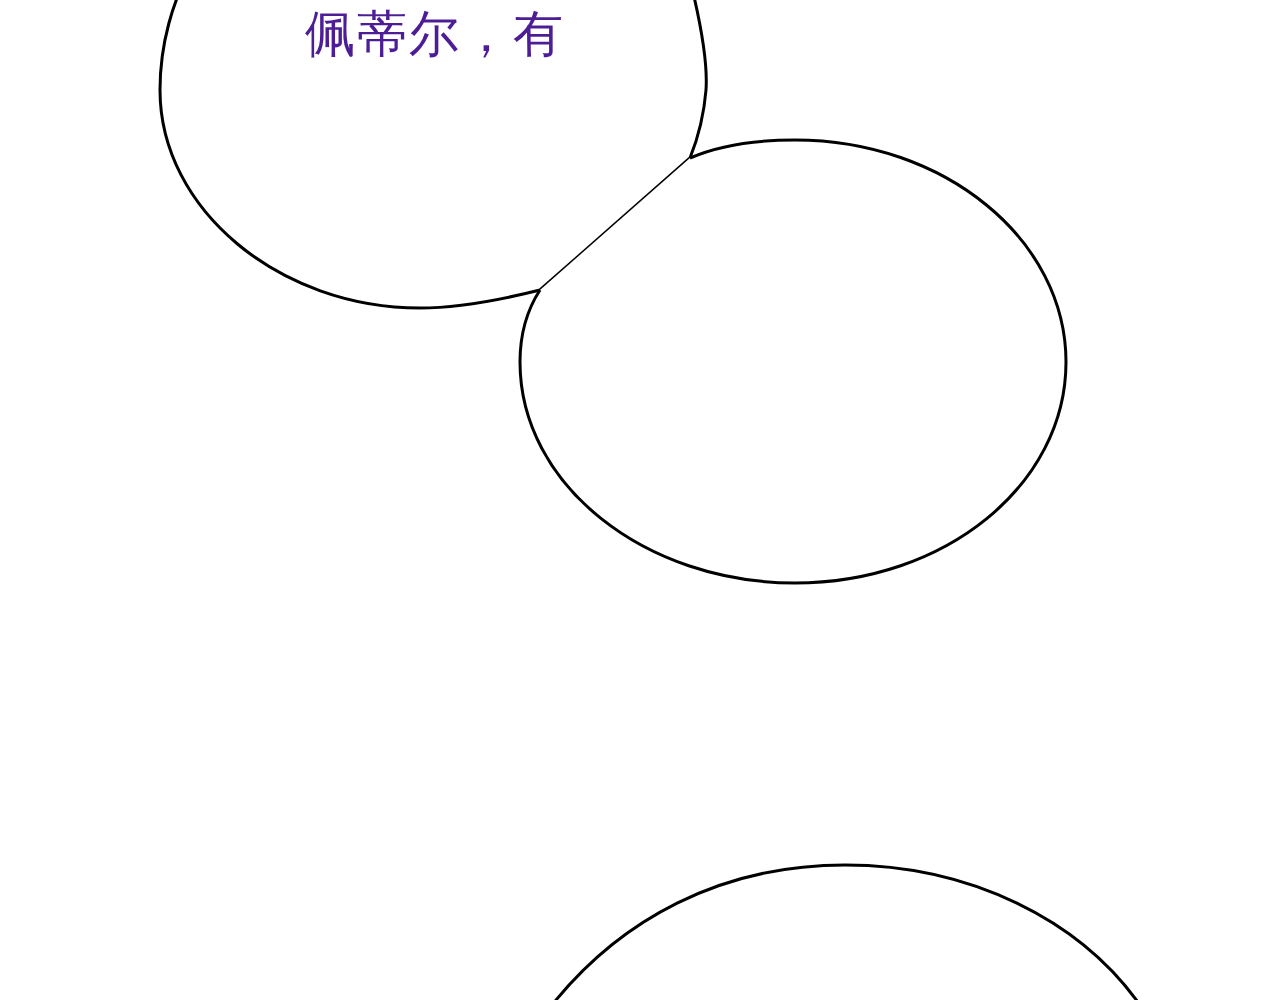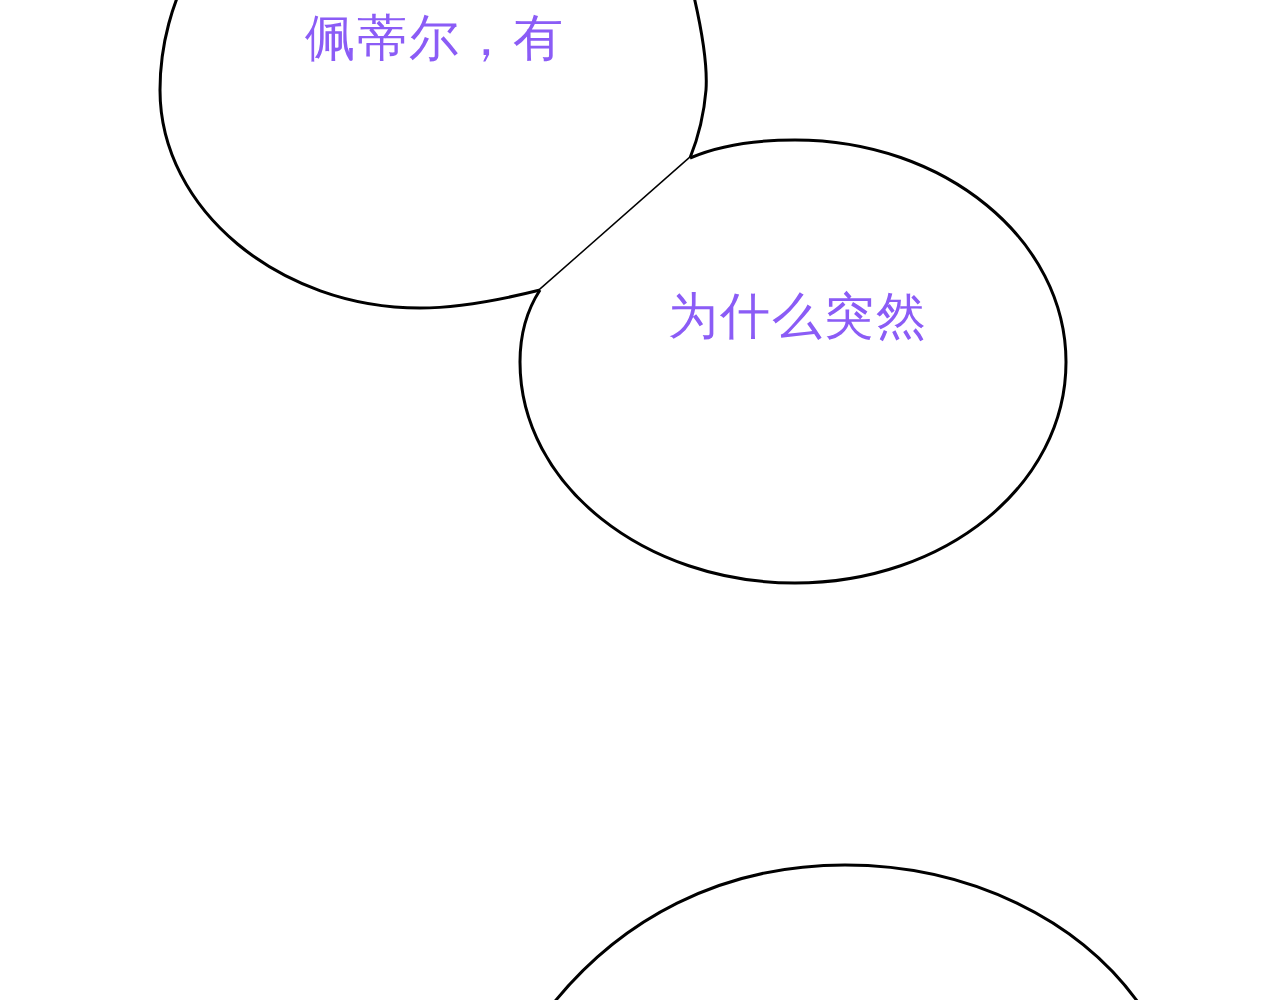--- a/index.html
+++ b/index.html
@@ -1,24 +1,24 @@
 <!DOCTYPE html>
 <html><head>
 <meta charset="utf-8">
 <style>
   html, body { margin:0; padding:0; background:#ffffff; }
   body { width:1280px; height:1000px; position:relative; overflow:hidden; }
   .panel { position:absolute; left:0; top:0; width:1280px; height:1000px; background:#ffffff; }
   svg.bubbles { position:absolute; left:0; top:0; }
   .bubble-text {
     position:absolute;
-    font-family: Liberation Sans, sans-serif;
+    font-family: Liberation Mono, monospace;
     font-size:50px;
     line-height:68px;
-    color:#8b5cf6;
+    color:#4c1d95;
     letter-spacing:2px;
     white-space:pre;
   }
   #text1 { left:305px; top:4px; }
   #text2 { left:668px; top:282px; }
 </style>
 </head>
 <body>
 
 <div class="panel">
@@ -40,14 +40,14 @@
          C 645 583, 520 485, 520 362
          C 520 335, 527 310, 540 290" fill="#ffffff" stroke="#000000" stroke-width="3" stroke-linejoin="miter"></path>
 
     <path d="M 552 1005
          C 620 920, 720 865, 845 865
          C 970 865, 1080 920, 1140 1005" fill="#ffffff" stroke="#000000" stroke-width="3"></path>
   </svg>
 
   <div id="text1" class="bubble-text"><div>佩蒂尔，有</div></div>
 
-  <div id="text2" class="bubble-text"><div>为什么突然</div></div>
+  <div id="text2" class="bubble-text"></div>
 </div>
 
 </body></html>

